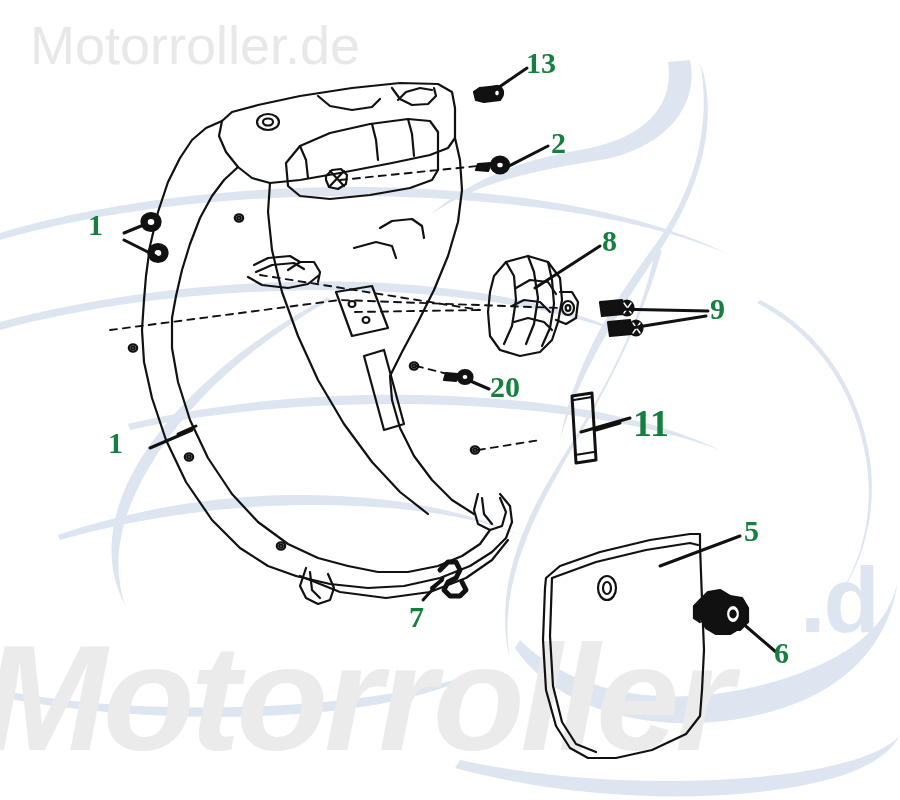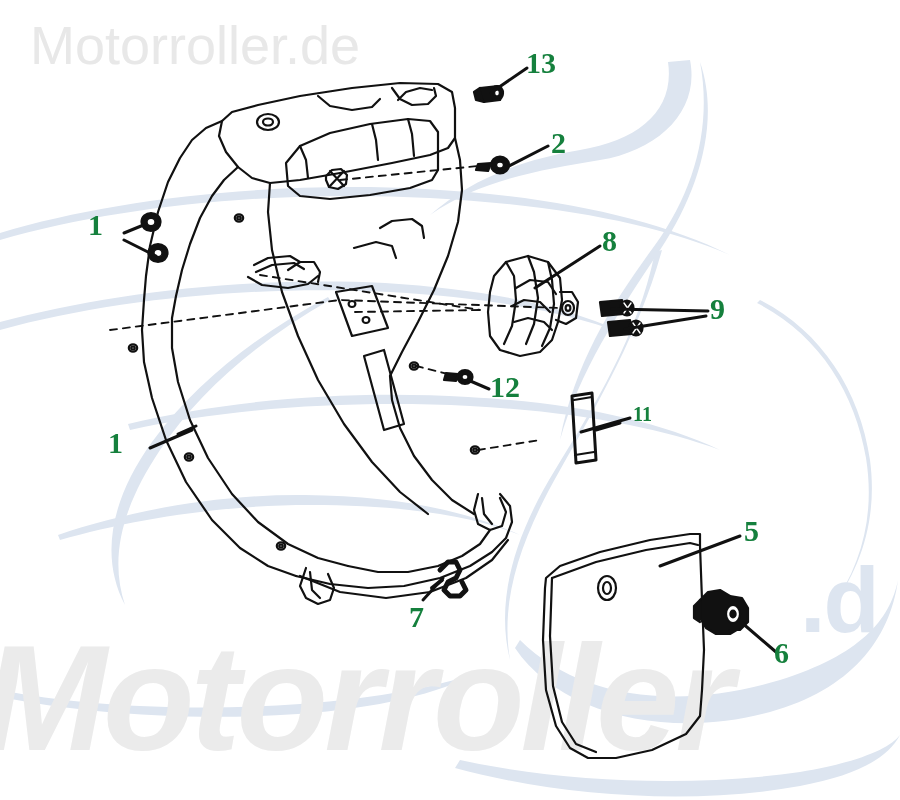--- a/index.html
+++ b/index.html
@@ -259,17 +259,17 @@
   </svg>
 
   <div class="callout" style="left:108px;top:428px;font-size:30px;">1</div>
   <div class="callout" style="left:551px;top:128px;font-size:30px;">2</div>
   <div class="callout" style="left:744px;top:516px;font-size:30px;">5</div>
   <div class="callout" style="left:774px;top:638px;font-size:30px;">6</div>
   <div class="callout" style="left:409px;top:602px;font-size:30px;">7</div>
   <div class="callout" style="left:602px;top:226px;font-size:30px;">8</div>
   <div class="callout" style="left:710px;top:294px;font-size:30px;">9</div>
   <div class="callout" style="left:88px;top:210px;font-size:30px;">1</div>
-  <div class="callout" style="left:633px;top:404px;font-size:20px;">11</div>
-  <div class="callout" style="left:490px;top:372px;font-size:30px;">12</div>
+  <div class="callout" style="left:633px;top:404px;font-size:38px;">11</div>
+  <div class="callout" style="left:490px;top:372px;font-size:30px;">20</div>
   <div class="callout" style="left:526px;top:48px;font-size:30px;">13</div>
 
 </div>
 
 </body></html>

